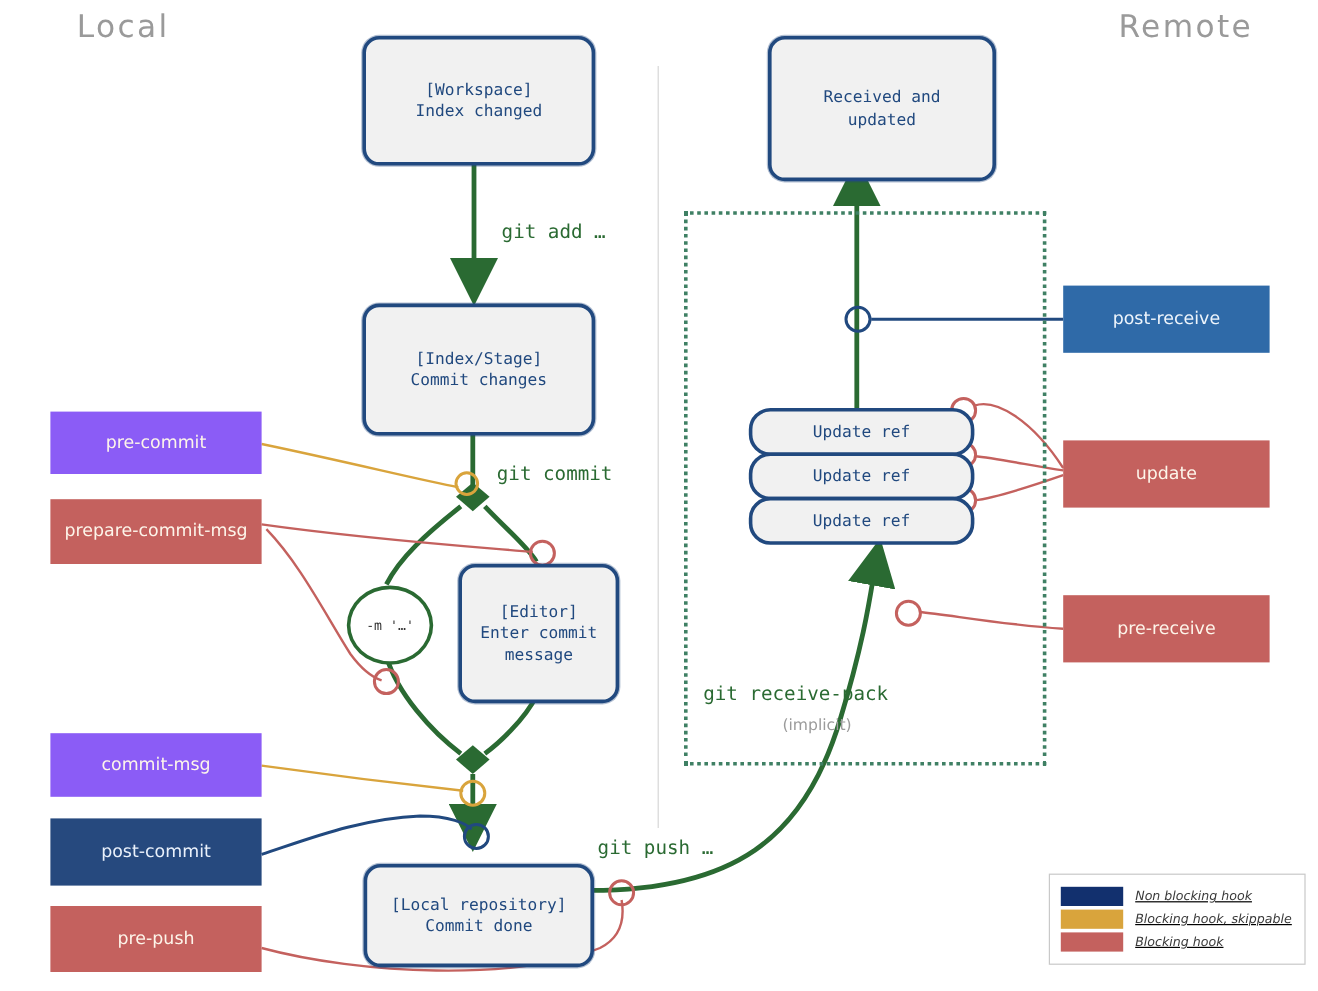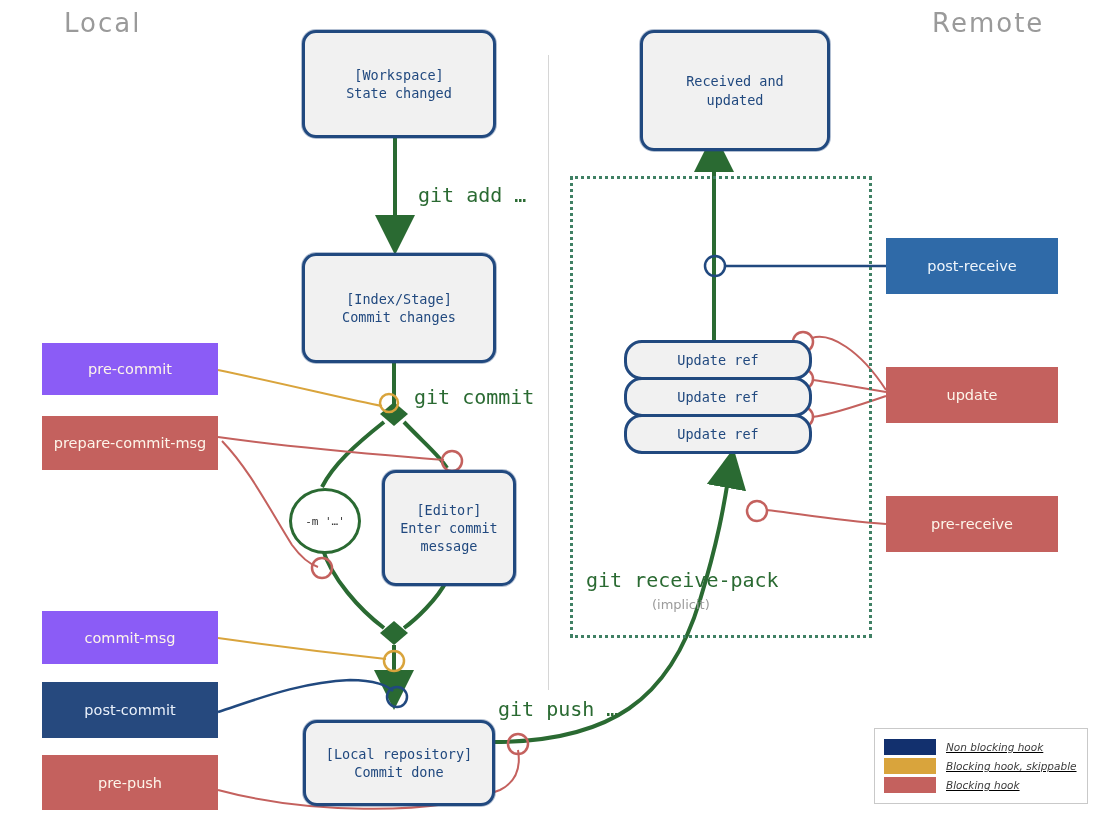--- a/index.html
+++ b/index.html
@@ -26,21 +26,21 @@
 
   
   .hook{position:absolute;display:flex;align-items:center;justify-content:center;
         font-family:"DejaVu Sans",sans-serif;font-size:14.5px;color:#fdf5ea;}
   .hook.blue{background:#26497e;color:#eaf1fb;}
   .hook.blue2{background:#2f6aa8;color:#eef5fc;text-align:right;}
   .hook.gold{background:#8b5cf6;}
   .hook.red{background:#c4615e;}
 
   
-  .cmd{position:absolute;color:#2a6a32;font-size:20px;}
+  .cmd{position:absolute;color:#2a6a32;font-size:16px;}
   .implicit{position:absolute;color:#9b9b9b;font-size:13px;
             font-family:"DejaVu Sans",sans-serif;}
 
   
   .mcircle{position:absolute;width:66px;height:60px;border:3px solid #2a6a32;
            border-radius:50%;display:flex;align-items:center;justify-content:center;
            color:#333;font-size:11px;background:#fff;}
 
   
   .dashbox{position:absolute;border:3px dotted #3f8064;background:transparent;}
@@ -163,21 +163,21 @@
   <div class="zone-title" style="left:932px;top:8px;">Remote</div>
 
   <div class="vdivider" style="left:548px;top:55px;height:635px;"></div>
 
   <div class="dashbox" style="left:570px;top:176px;width:296px;height:456px;"></div>
   <div class="cmd" style="left:586px;top:568px;">git receive-pack</div>
   <div class="implicit" style="left:652px;top:597px;">(implicit)</div>
 
   <div class="pbox" style="left:302px;top:30px;width:188px;height:102px;">
     <span>[Workspace]
-State changed</span>
+Index changed</span>
   </div>
 
   <div class="pbox" style="left:302px;top:253px;width:188px;height:104px;">
     <span>[Index/Stage]
 Commit changes</span>
   </div>
 
   <div class="pbox" style="left:382px;top:470px;width:128px;height:110px;">
     <span>[Editor]
 Enter commit

